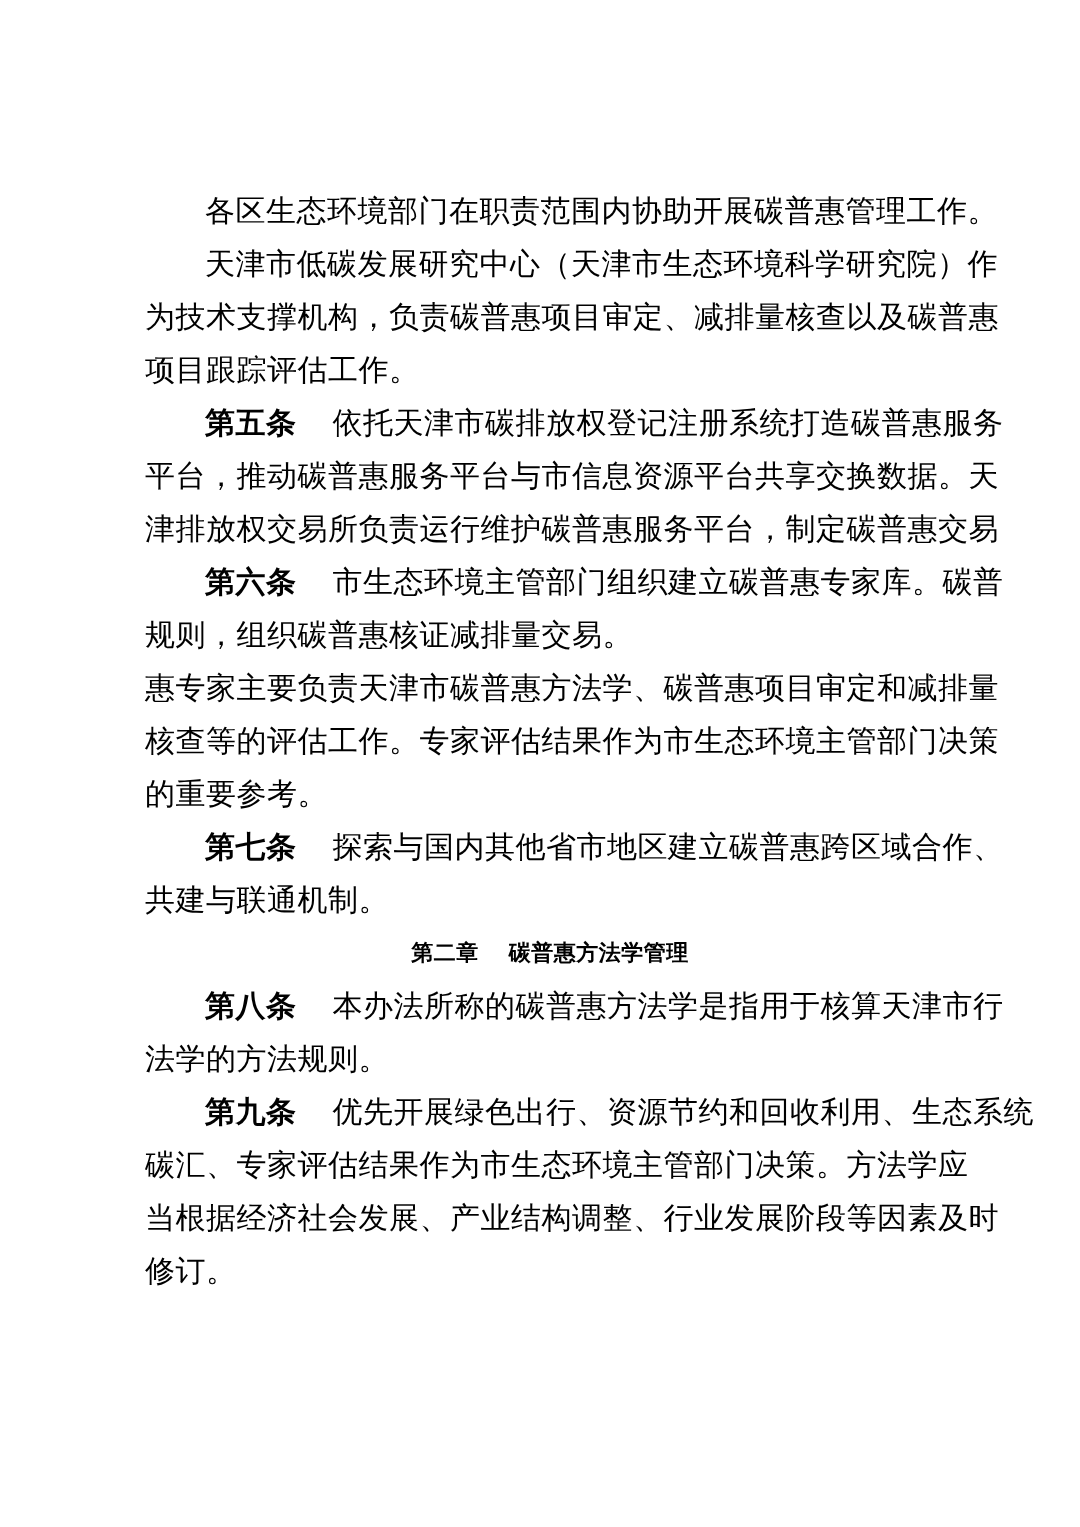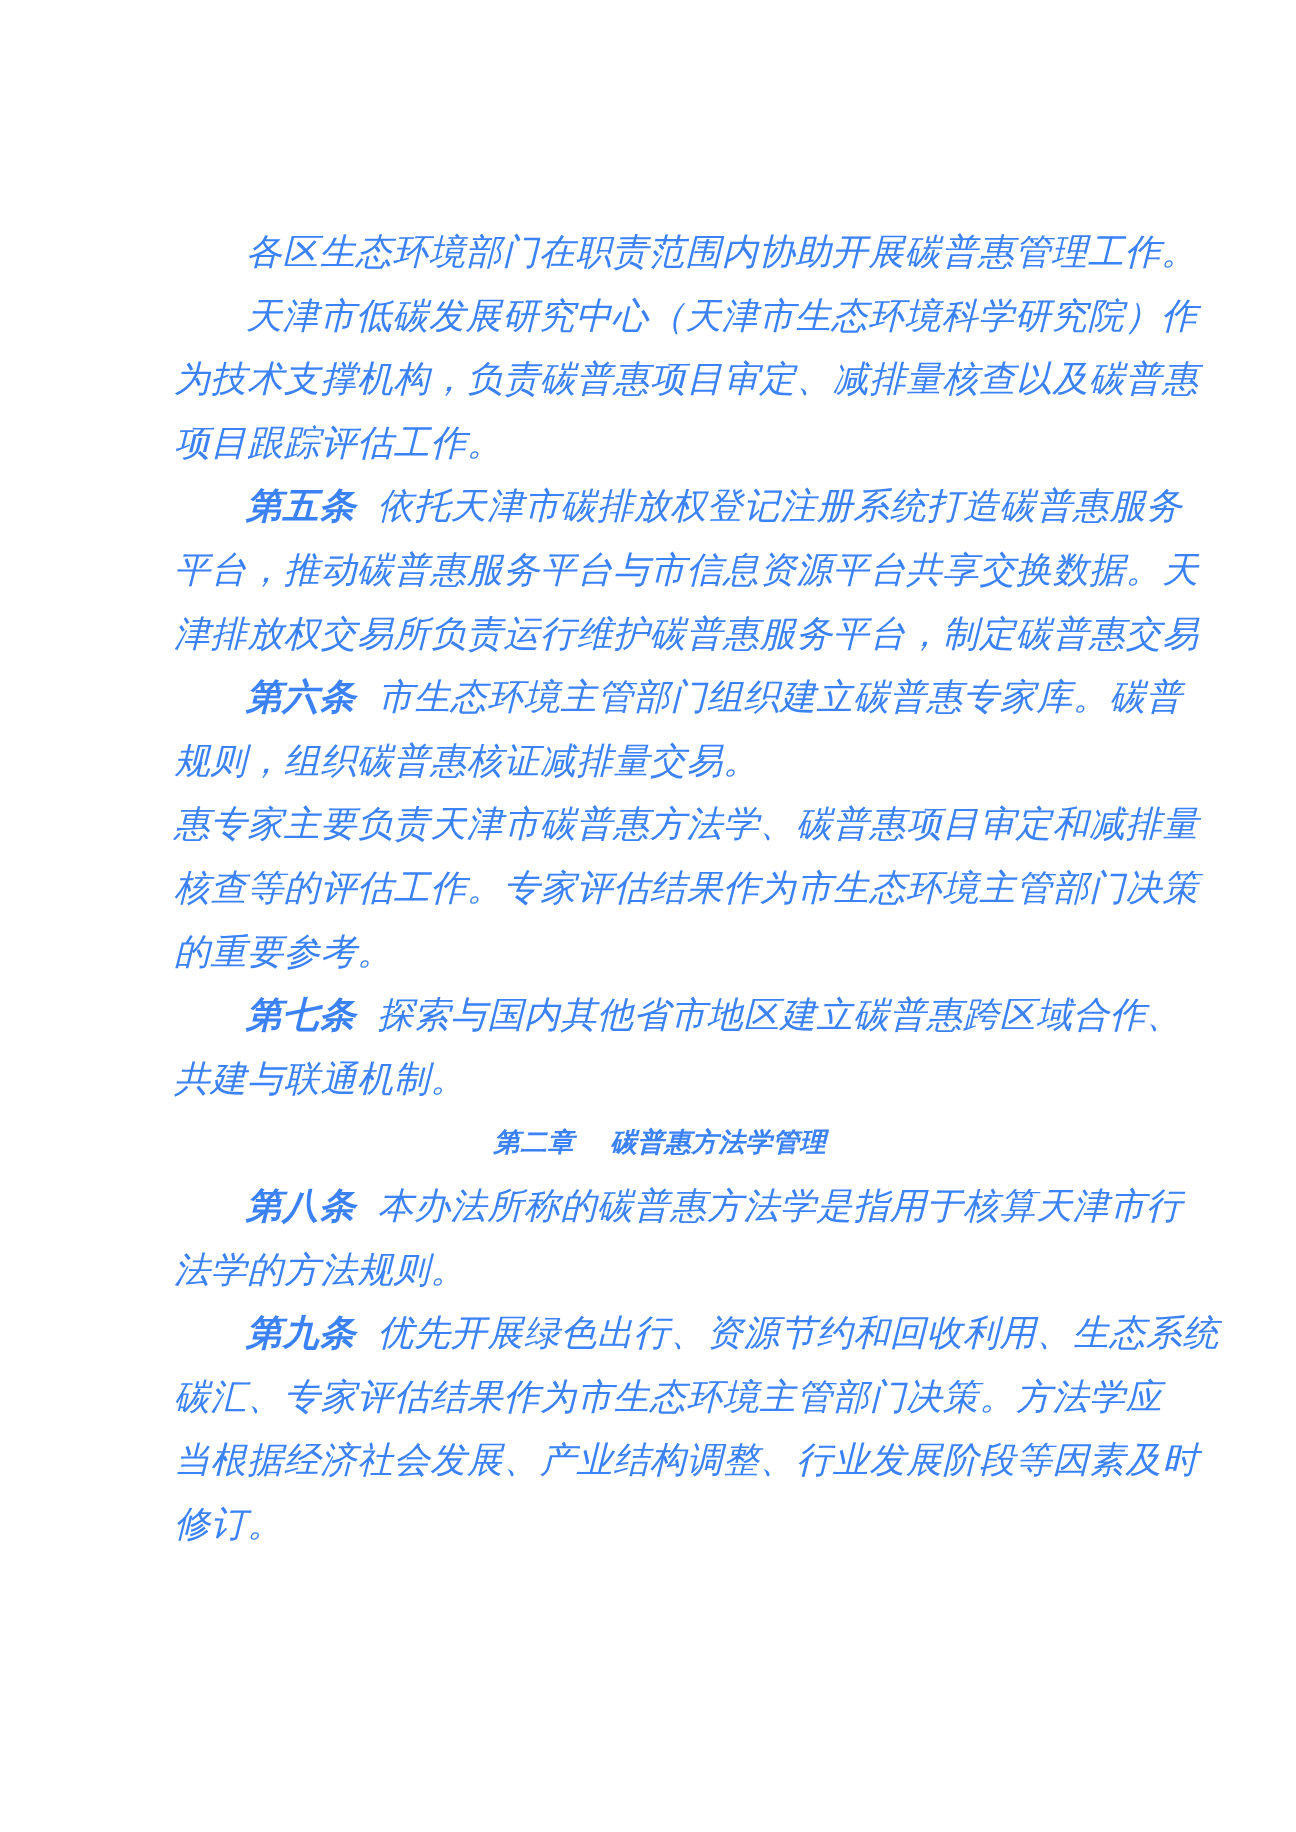--- a/index.html
+++ b/index.html
@@ -1,43 +1,42 @@
 <!DOCTYPE html>
 <html lang="zh"><head>
 <meta charset="utf-8">
 <style>
   html, body { margin: 0; padding: 0; background: #ffffff; }
   .page {
     position: relative;
     width: 1080px;
     height: 1317px;
     background: #ffffff;
-    color: #3b82f6;
+    color: #000000;
     font-family: "DejaVu Serif", "Liberation Serif", serif;
     overflow: hidden;
-    font-style: italic;
   }
   .content {
     position: absolute;
     left: 145px;
     top: 184px;
     width: 810px;
   }
   .line {
     height: 53px;
     line-height: 53px;
     font-size: 30px;
     white-space: nowrap;
     letter-spacing: 0.5px;
   }
   .line.indent { padding-left: 60px; }
   .lead {
     font-family: "DejaVu Sans", "Liberation Sans", sans-serif;
     font-weight: bold;
-    margin-right: 18px;
+    margin-right: 36px;
   }
   .line.heading {
     text-align: center;
     font-family: "DejaVu Sans", "Liberation Sans", sans-serif;
     font-weight: bold;
     font-size: 22px;
     white-space: nowrap;
   }
   .line.heading .lead { margin-right: 30px; }
   .page-number {

